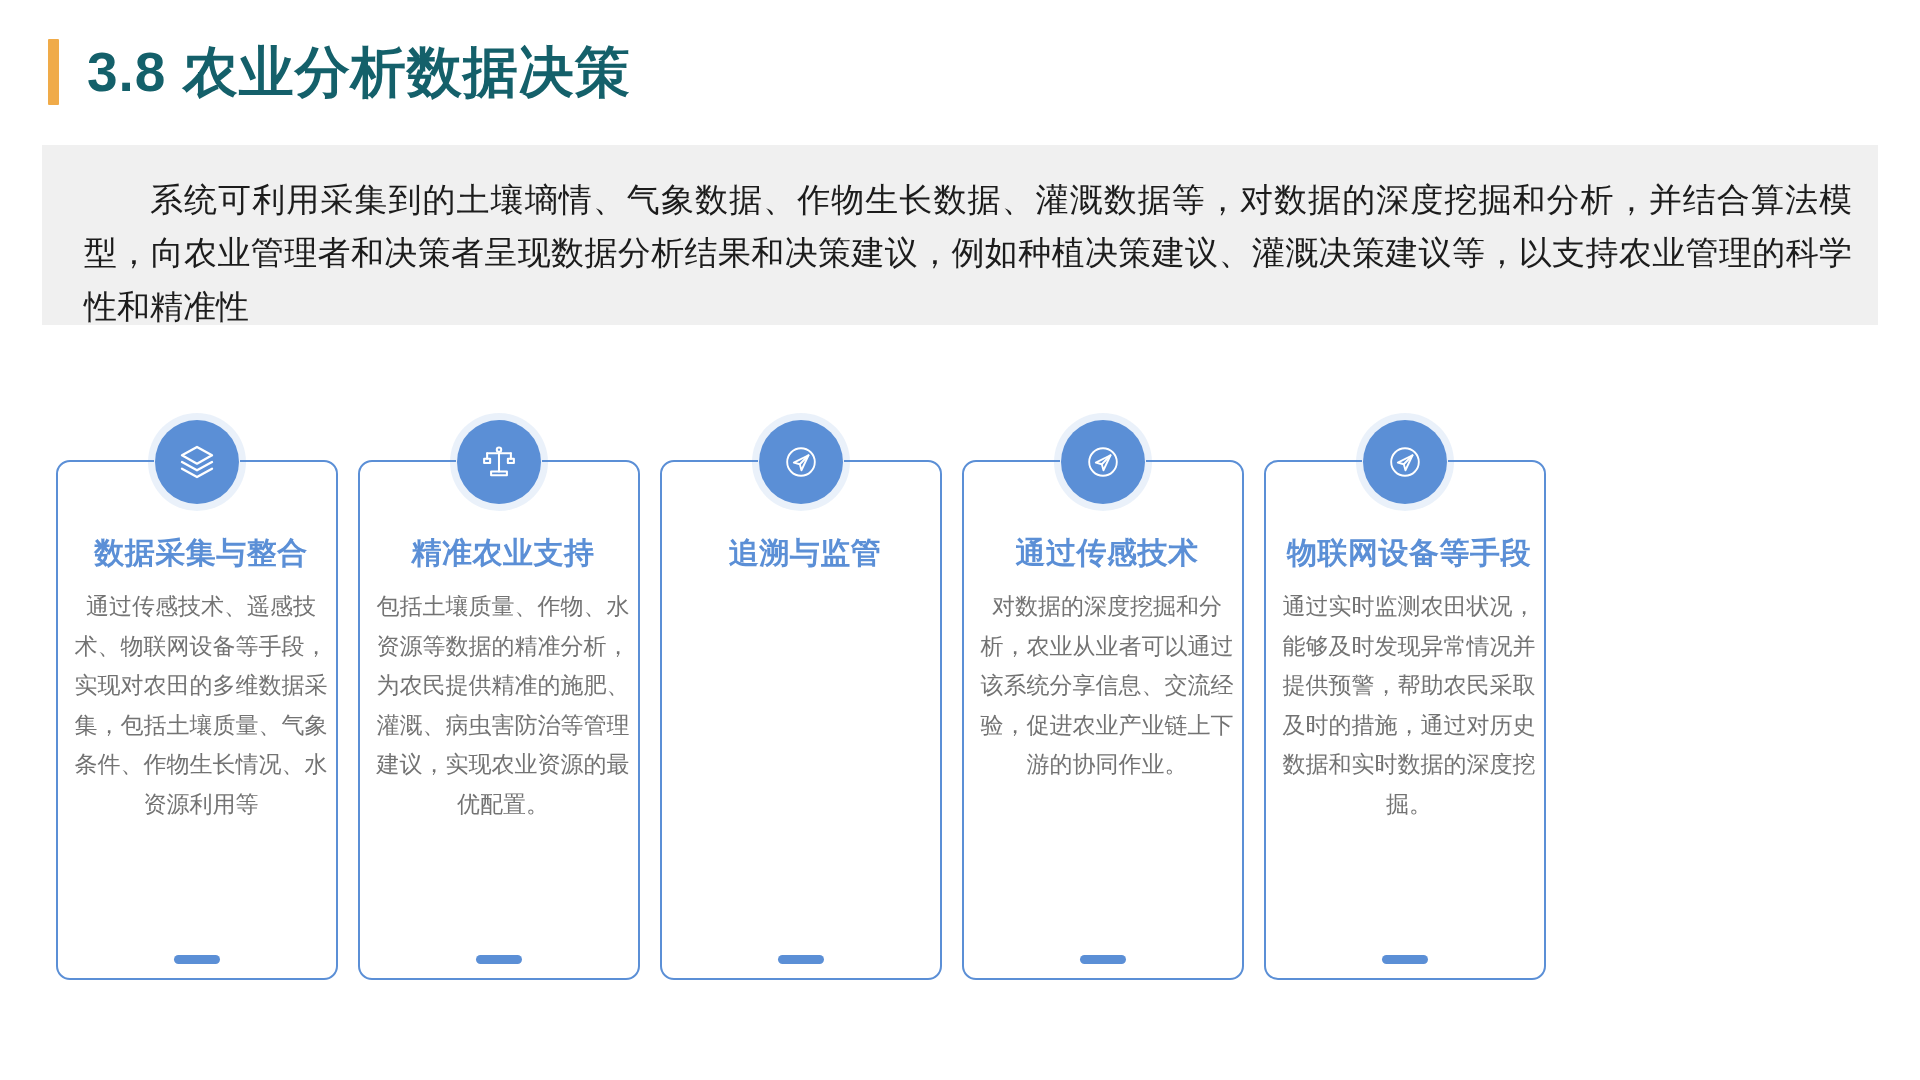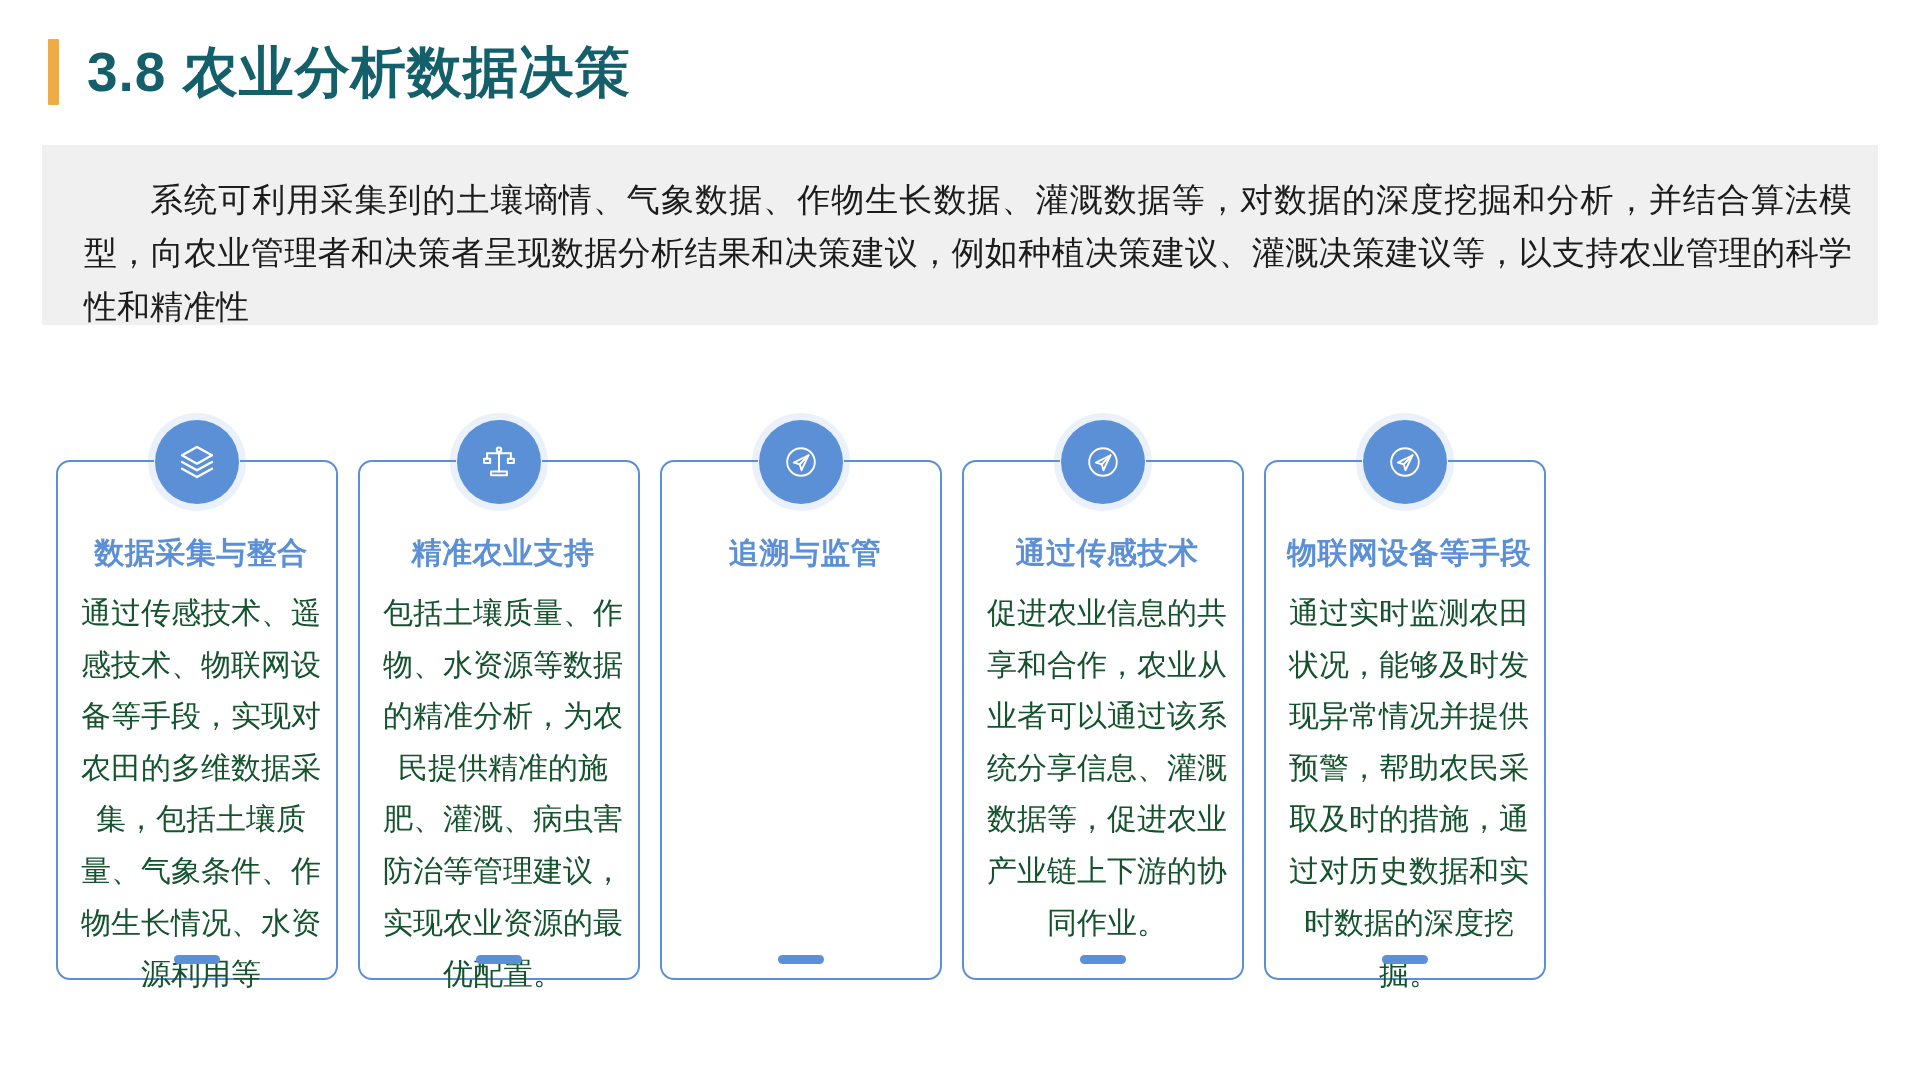--- a/index.html
+++ b/index.html
@@ -123,23 +123,23 @@
   .card-title {
     font-size: 30px;
     font-weight: 700;
     color: #5b8fd6;
     line-height: 1.1;
     white-space: nowrap;
     margin-bottom: 18px;
     letter-spacing: 0.5px;
   }
   .card-body {
-    font-size: 30px;
+    font-size: 23px;
     line-height: 1.72;
-    color: #14532d;
+    color: #737373;
     text-align: center;
     font-family: "DejaVu Sans", "Liberation Sans", sans-serif;
     width: 100%;
   }
   .card-pill {
     position: absolute;
     bottom: 14px;
     left: 50%;
     transform: translateX(-50%);
     width: 46px;
@@ -217,21 +217,21 @@
     <div class="card-wrap">
       <div class="card">
         <div class="badge">
           <svg width="36" height="36" viewBox="0 0 24 24" fill="none" stroke="#ffffff" stroke-width="1.25" stroke-linecap="round" stroke-linejoin="round">
             <circle cx="12" cy="12" r="9.2"></circle>
             <path d="M17 7.5 L7.2 12.4 l4 1.1 1.1 4 z"></path>
             <line x1="17" y1="7.5" x2="11.2" y2="13.5"></line>
           </svg>
         </div>
         <div class="card-title">通过传感技术</div>
-        <div class="card-body">促进农业信息的共享和合作，农业从业者可以通过该系统分享信息、灌溉数据等，促进农业产业链上下游的协同作业。</div>
+        <div class="card-body">对数据的深度挖掘和分析，农业从业者可以通过该系统分享信息、交流经验，促进农业产业链上下游的协同作业。</div>
         <div class="card-pill"></div>
       </div>
     </div>
 
     <div class="card-wrap">
       <div class="card">
         <div class="badge">
           <svg width="36" height="36" viewBox="0 0 24 24" fill="none" stroke="#ffffff" stroke-width="1.25" stroke-linecap="round" stroke-linejoin="round">
             <circle cx="12" cy="12" r="9.2"></circle>
             <path d="M17 7.5 L7.2 12.4 l4 1.1 1.1 4 z"></path>

